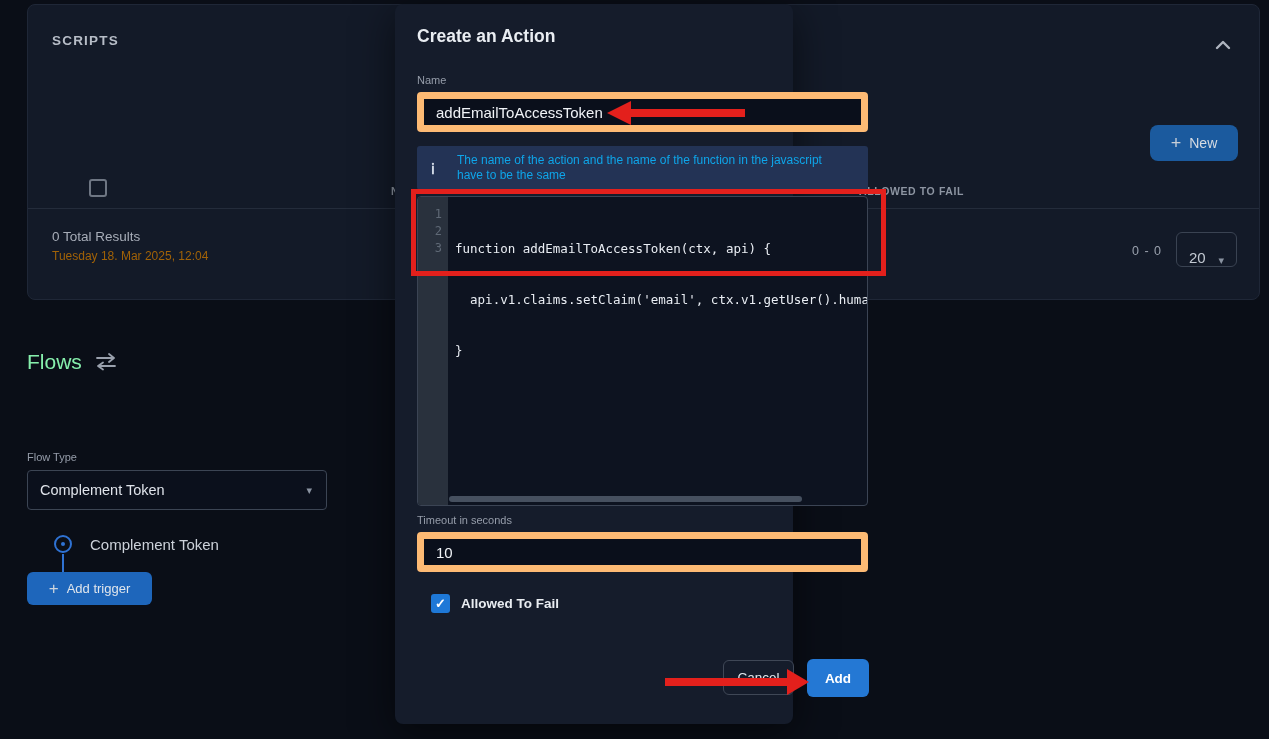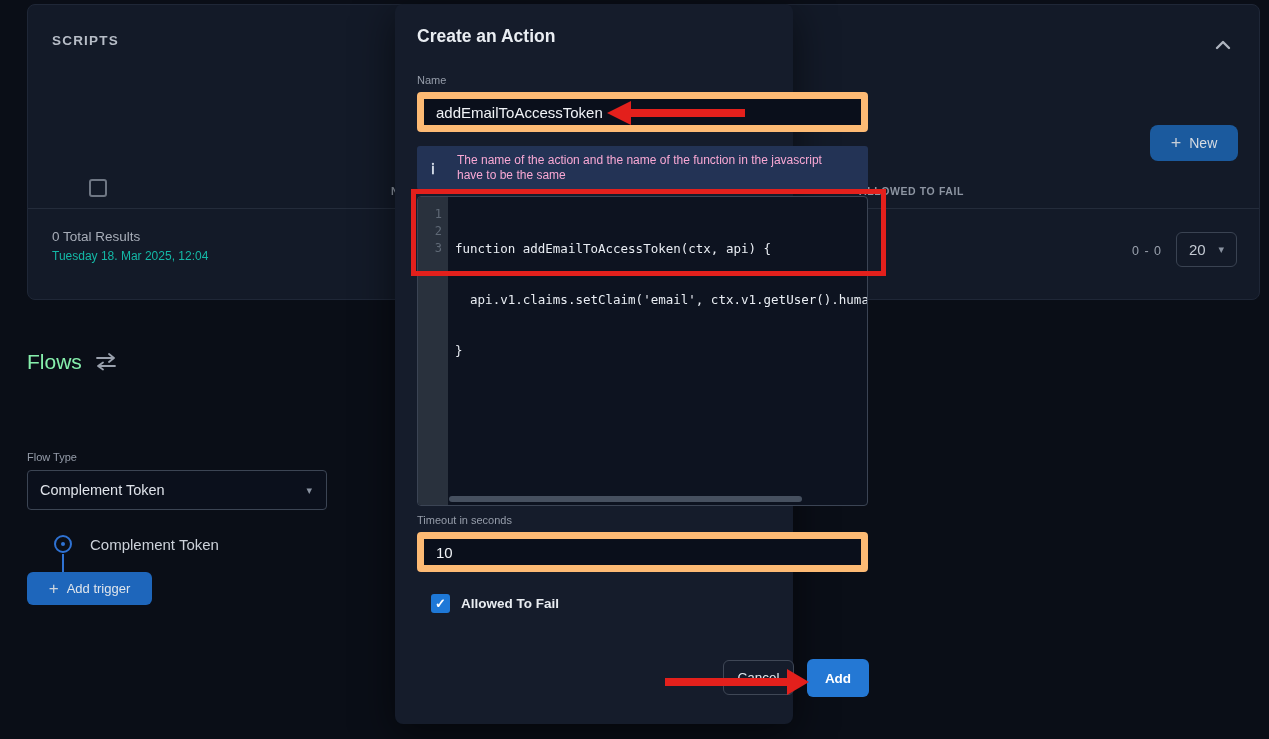--- a/index.html
+++ b/index.html
@@ -24,26 +24,26 @@
     color:#d6dbe2; font-size:14px; font-family:inherit;
     display:flex; align-items:center; justify-content:center; gap:8px;
   }
   .btn-new .plus { font-size:18px; font-weight:400; line-height:1; color:#c9cfd7; }
   .tbl-checkbox { left:61px; top:174px; width:18px; height:18px; border:2px solid #6e7683; border-radius:3px; background:transparent; cursor:pointer; }
   .col-head { font-size:10.5px; font-weight:bold; letter-spacing:0.6px; color:#8d95a2; white-space:nowrap; }
   .col-name { left:363px; top:180px; }
   .col-atf  { left:831px; top:180px; }
   .tbl-divider { left:0; top:203px; width:100%; height:1px; background:#242c3b; }
   .results-line { left:24px; top:224px; font-size:13.5px; color:#a7adb8; }
-  .results-date { left:24px; top:244px; font-size:12px; color:#14b8a6; }
+  .results-date { left:24px; top:244px; font-size:12px; color:#a16207; }
   .pg-range { left:1104px; top:239px; font-size:12.5px; color:#9aa1ad; letter-spacing:1px; }
   .pg-size {
     left:1148px; top:227px; width:61px; height:35px;
     background:transparent; border:1px solid #3a4352; border-radius:6px; cursor:pointer;
-    display:flex; align-items:center; justify-content:center; gap:13px;
+    display:flex; align-items:flex-end; justify-content:center; gap:13px;
     color:#c3c9d2; font-size:15px;
   }
   .caret { font-size:11px; color:#8a93a1; line-height:1; }
   .chev-up { left:1185px; top:32px; width:20px; height:16px; cursor:pointer; }
 
   
   .flows-title { left:27px; top:350px; font-size:21px; color:#86efac; display:flex; align-items:center; gap:12px; }
   .flows-sub   { left:27px; top:394px; font-size:13.5px; color:#99a0ac; white-space:nowrap; }
   .field-label { font-size:11px; color:#969daa; }
   .flowtype-label { left:27px; top:451px; }
@@ -80,21 +80,21 @@
     background:#0a0f1b; border:7px solid #fdba74; border-radius:4px;
     color:#f0f3f7; font-size:15px; font-family:inherit; padding:0 12px;
   }
   .name-input { top:88px; }
   .timeout-input { top:528px; }
   .info-box {
     left:22px; top:142px; width:451px; height:44px;
     background:#233355; border-radius:3px;
   }
   .info-icon { position:absolute; left:14px; top:12px; font-size:15px; font-family:"DejaVu Serif", serif; font-weight:bold; color:#cfd7e4; }
-  .info-text { position:absolute; left:40px; top:7px; width:385px; font-size:12px; line-height:15px; color:#f9a8d4; }
+  .info-text { position:absolute; left:40px; top:7px; width:385px; font-size:12px; line-height:15px; color:#0ea5e9; }
 
   .editor {
     left:22px; top:192px; width:451px; height:310px;
     background:#0d1320; border:1px solid #3b4454; border-radius:4px; overflow:hidden;
   }
   .gutter { position:absolute; left:0; top:0; bottom:0; width:30px; background:#29313d; }
   .gutter-nums { position:absolute; left:0; top:9px; width:24px; text-align:right;
     font-family:"DejaVu Sans Mono", monospace; font-size:12px; line-height:17px; color:#5f6976; }
   .code { position:absolute; left:37px; top:9px; right:0;
     font-family:"DejaVu Sans Mono", monospace; font-size:12.5px; line-height:17px;

